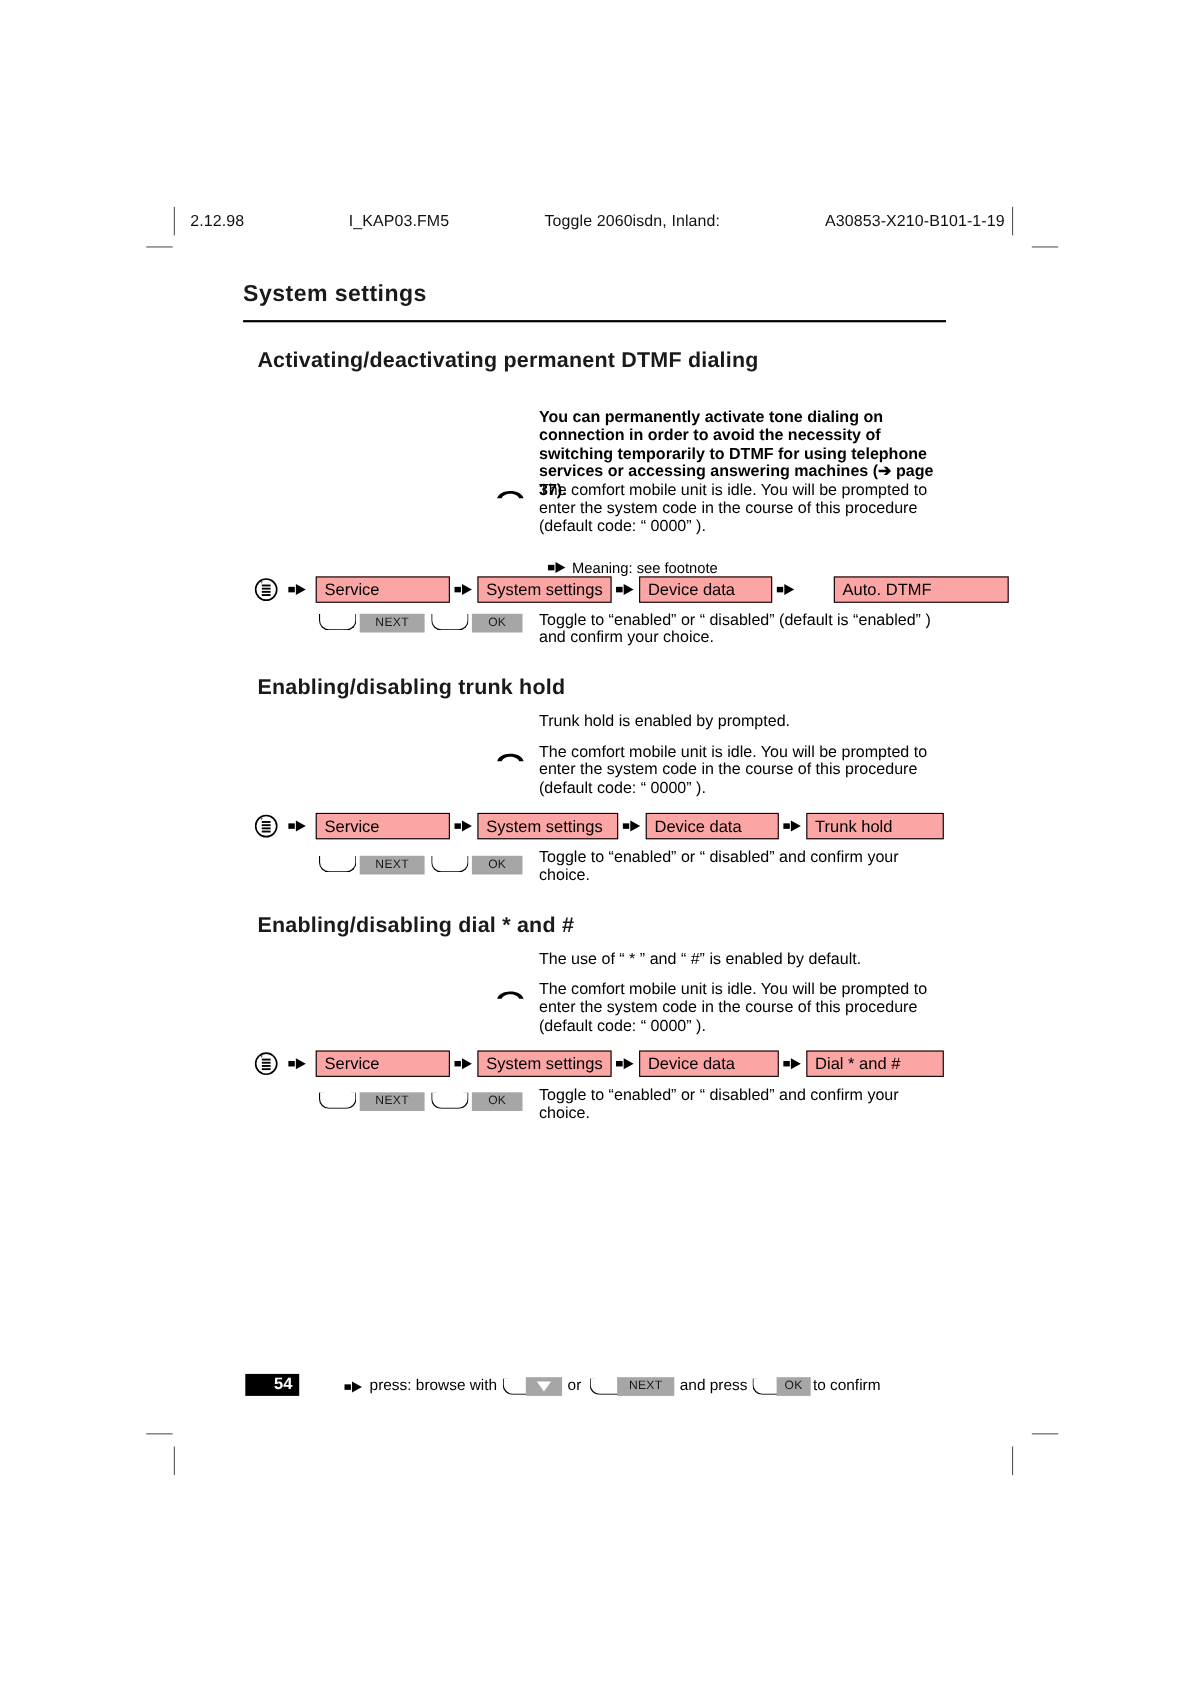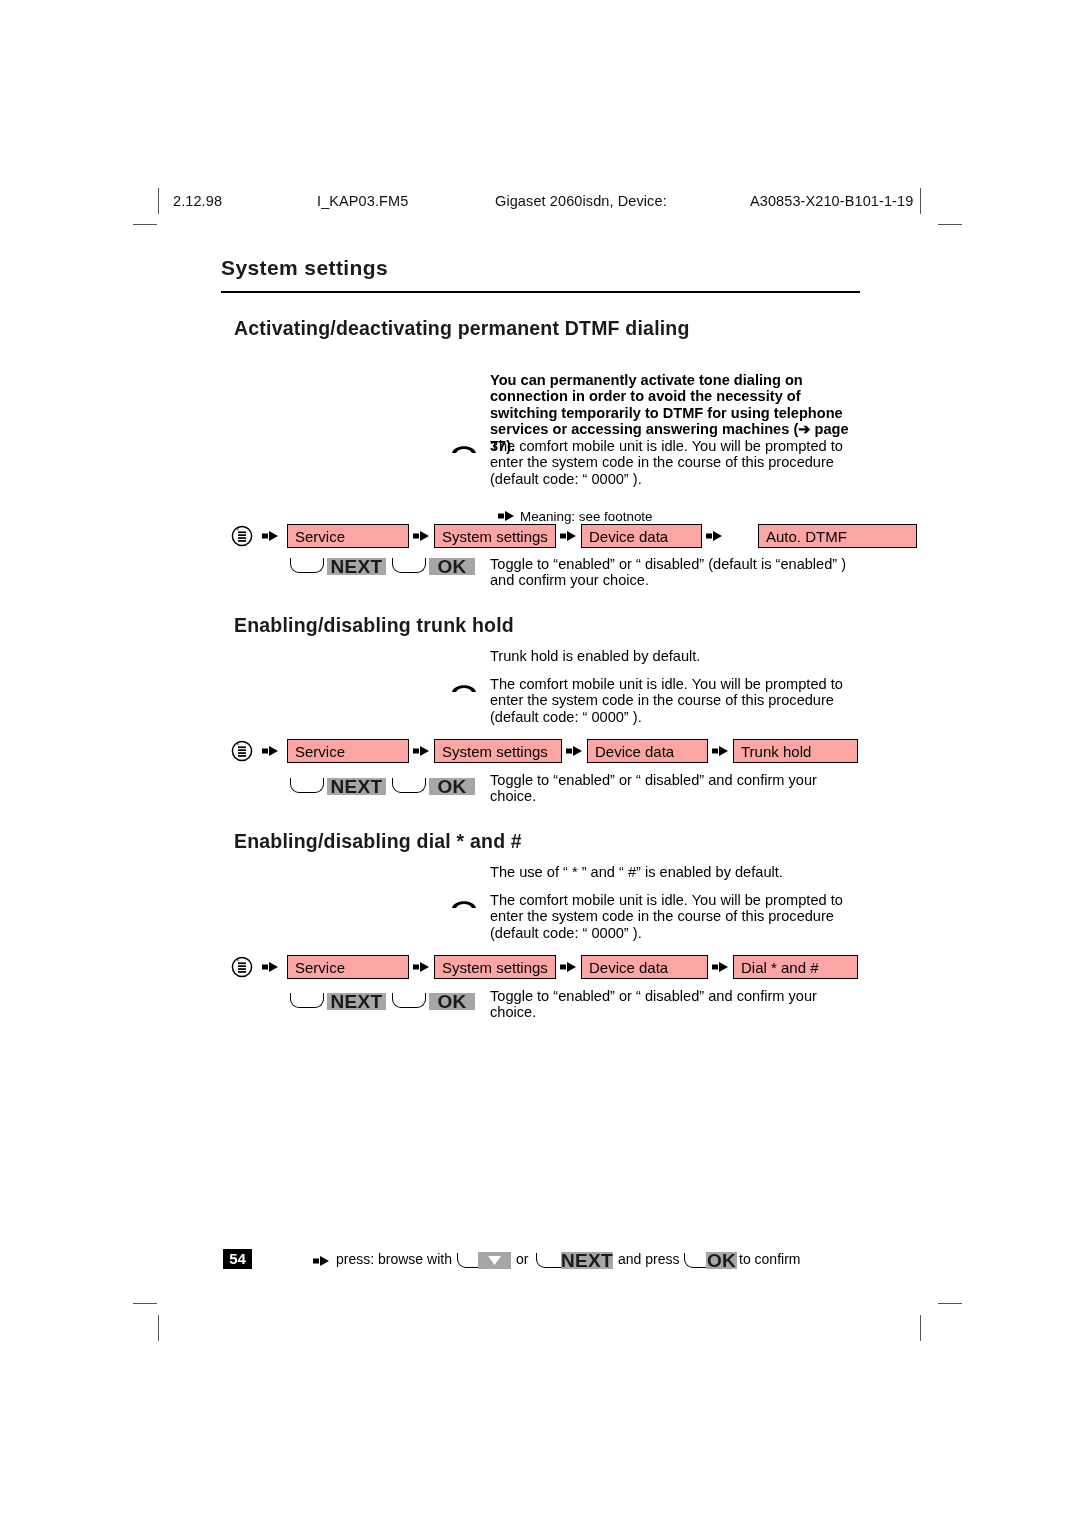--- a/index.html
+++ b/index.html
@@ -133,28 +133,27 @@
     border-radius: 0 0 9px 9px;
     box-sizing: border-box;
     background: #fff;
   }
 
   
   .chip {
     position: absolute;
     background: #a6a6a6;
     color: #1a1a1a;
-    font-size: 19px;
+    font-size: 11px;
     line-height: 17px;
     height: 17px;
     text-align: center;
     letter-spacing: 0.3px;
     box-sizing: border-box;
     white-space: nowrap;
-    font-weight: bold;
   }
 
   
   .chip-down {
     position: absolute;
     background: #a6a6a6;
     width: 33px;
     height: 17px;
     box-sizing: border-box;
   }
@@ -174,20 +173,21 @@
     left: 223px;
     top: 1249px;
     width: 29px;
     height: 20px;
     background: #000;
     color: #fff;
     font-size: 15px;
     line-height: 20px;
     text-align: center;
     font-weight: bold;
+    padding-left: 20px;
   }
 
   .foot-txt {
     position: absolute;
     font-size: 14px;
     color: #000;
     white-space: nowrap;
     top: 1251px;
   }
 </style>
@@ -199,21 +199,21 @@
 <div class="crop-hline" style="left:133px; top:224px; width:24px;"></div>
 <div class="crop-hline" style="left:938px; top:224px; width:24px;"></div>
 <div class="crop-hline" style="left:133px; top:1303px; width:24px;"></div>
 <div class="crop-hline" style="left:938px; top:1303px; width:24px;"></div>
 <div class="crop-vline" style="left:158px; top:1315px; height:26px;"></div>
 <div class="crop-vline" style="left:920px; top:1315px; height:26px;"></div>
 
 <div class="run-head">
   <span class="rh-date">2.12.98</span>
   <span class="rh-file">I_KAP03.FM5</span>
-  <span class="rh-prod">Gigaset 2060isdn, Device:</span>
+  <span class="rh-prod">Toggle 2060isdn, Inland:</span>
   <span class="rh-code">A30853-X210-B101-1-19</span>
 </div>
 
 <div class="chapter">System settings</div>
 <div class="chapter-rule"></div>
 
 <div class="h2" style="top:317px;">Activating/deactivating permanent DTMF dialing</div>
 <div class="para" style="top:372px;font-weight:bold;">You can permanently activate tone dialing on connection in order to avoid the necessity of switching temporarily to DTMF for using telephone services or accessing answering machines (➔ page 37).</div>
 
 <div class="handset" style="left:451px; top:441px;">
@@ -270,21 +270,21 @@
 </div>
 <div class="dbox" style="left:758px; top:524px; width:159px;">Auto. DTMF</div>
 
 <div class="softkey" style="left:290px; top:558px;"></div>
 <div class="chip" style="left:327px; top:558px; width:59px;">NEXT</div>
 <div class="softkey" style="left:392px; top:558px;"></div>
 <div class="chip" style="left:429px; top:558px; width:46px;">OK</div>
 <div class="para" style="top:556px; width:378px;">Toggle to “enabled”  or “ disabled”  (default is “enabled” ) and confirm your choice.</div>
 
 <div class="h2" style="top:614px;">Enabling/disabling trunk hold</div>
-<div class="para" style="top:648px;">Trunk hold is enabled by default.</div>
+<div class="para" style="top:648px;">Trunk hold is enabled by prompted.</div>
 
 <div class="handset" style="left:451px; top:680px;">
   <svg width="26" height="14" viewBox="0 0 26 14">
       <path d="M1 12 C3 3, 23 3, 25 12 L21 12 C18.5 6.5, 7.5 6.5, 5 12 Z" fill="#000"></path>
     </svg>
 </div>
 <div class="para" style="top:676px;">The comfort mobile unit is idle. You will be prompted to enter the system code in the course of this procedure (default code: “ 0000” ).</div>
 
 <div class="menu-icon" style="left:231px; top:740px;">
   <svg width="22" height="22" viewBox="0 0 22 22">

